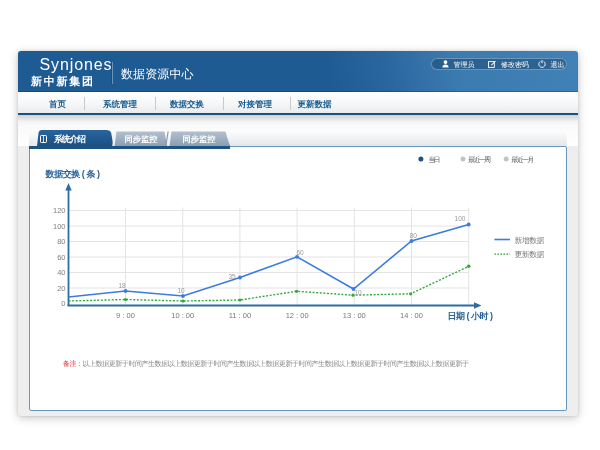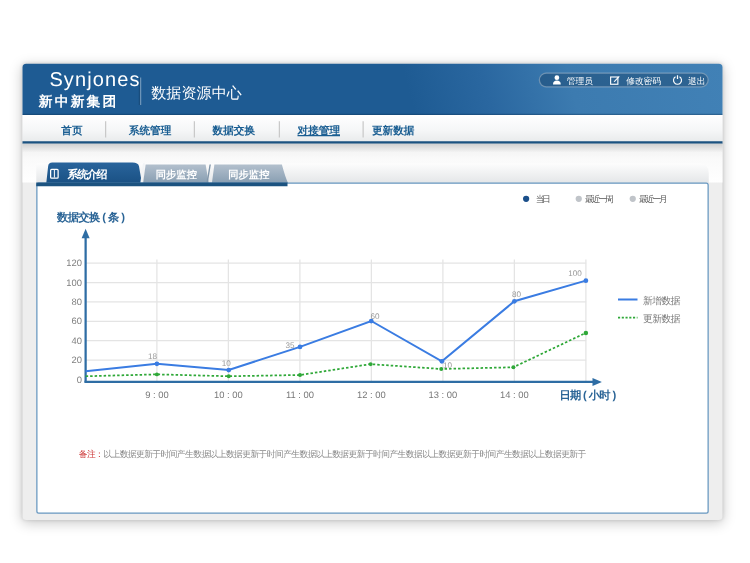--- a/index.html
+++ b/index.html
@@ -74,21 +74,21 @@
             <line x1="4" y1="0.2" x2="4" y2="3.2" stroke="#fff" stroke-width="1"></line>
           </svg>
         <span style="margin-left:3px;">退出</span>
       </div>
     </div>
   </div>
   <div id="nav">
     <div class="nitem" style="left:31px;">首页</div>
     <div class="nitem" style="left:85px;">系统管理</div>
     <div class="nitem" style="left:152px;">数据交换</div>
-    <div class="nitem" style="left:220px;text-decoration:underline;">对接管理</div>
+    <div class="nitem" style="left:220px;">对接管理</div>
     <div class="nitem" style="left:279.5px;">更新数据</div>
     <div class="nsep" style="left:66px;"></div>
     <div class="nsep" style="left:137px;"></div>
     <div class="nsep" style="left:205px;"></div>
     <div class="nsep" style="left:272px;"></div>
   </div>
   <div id="navline"></div>
   <div id="band"></div>
   <div id="navshadow"></div>
 

